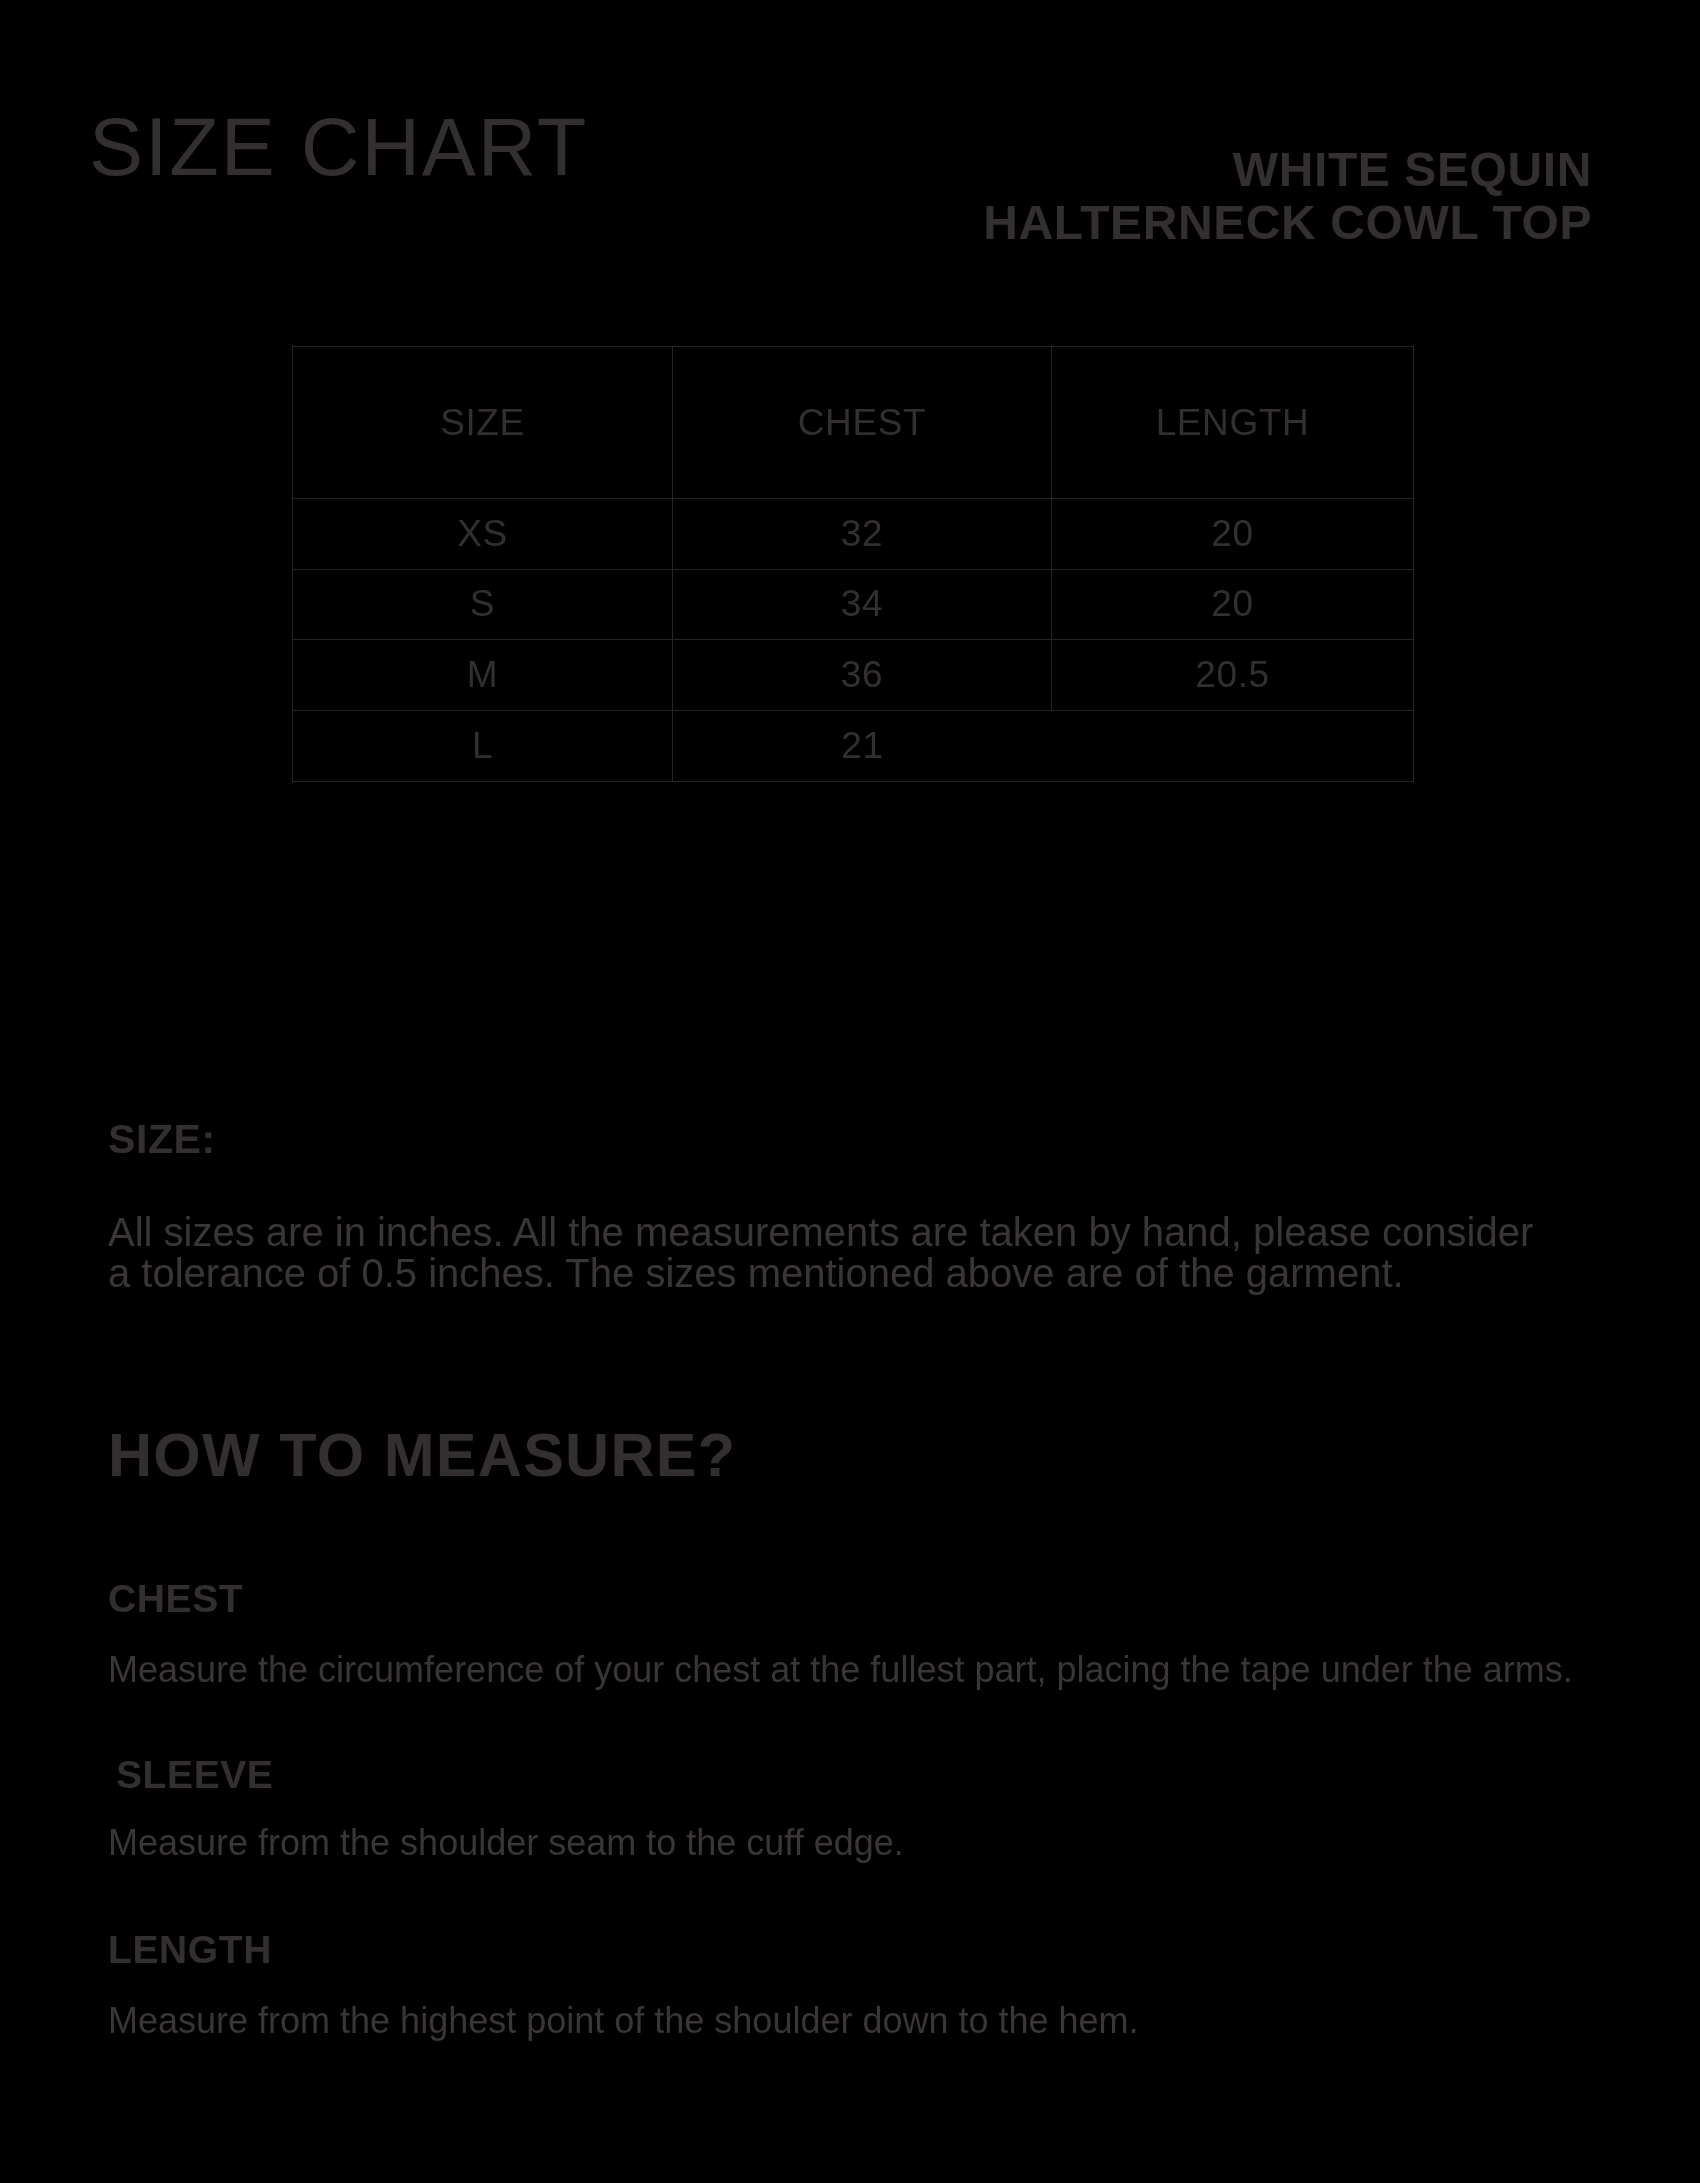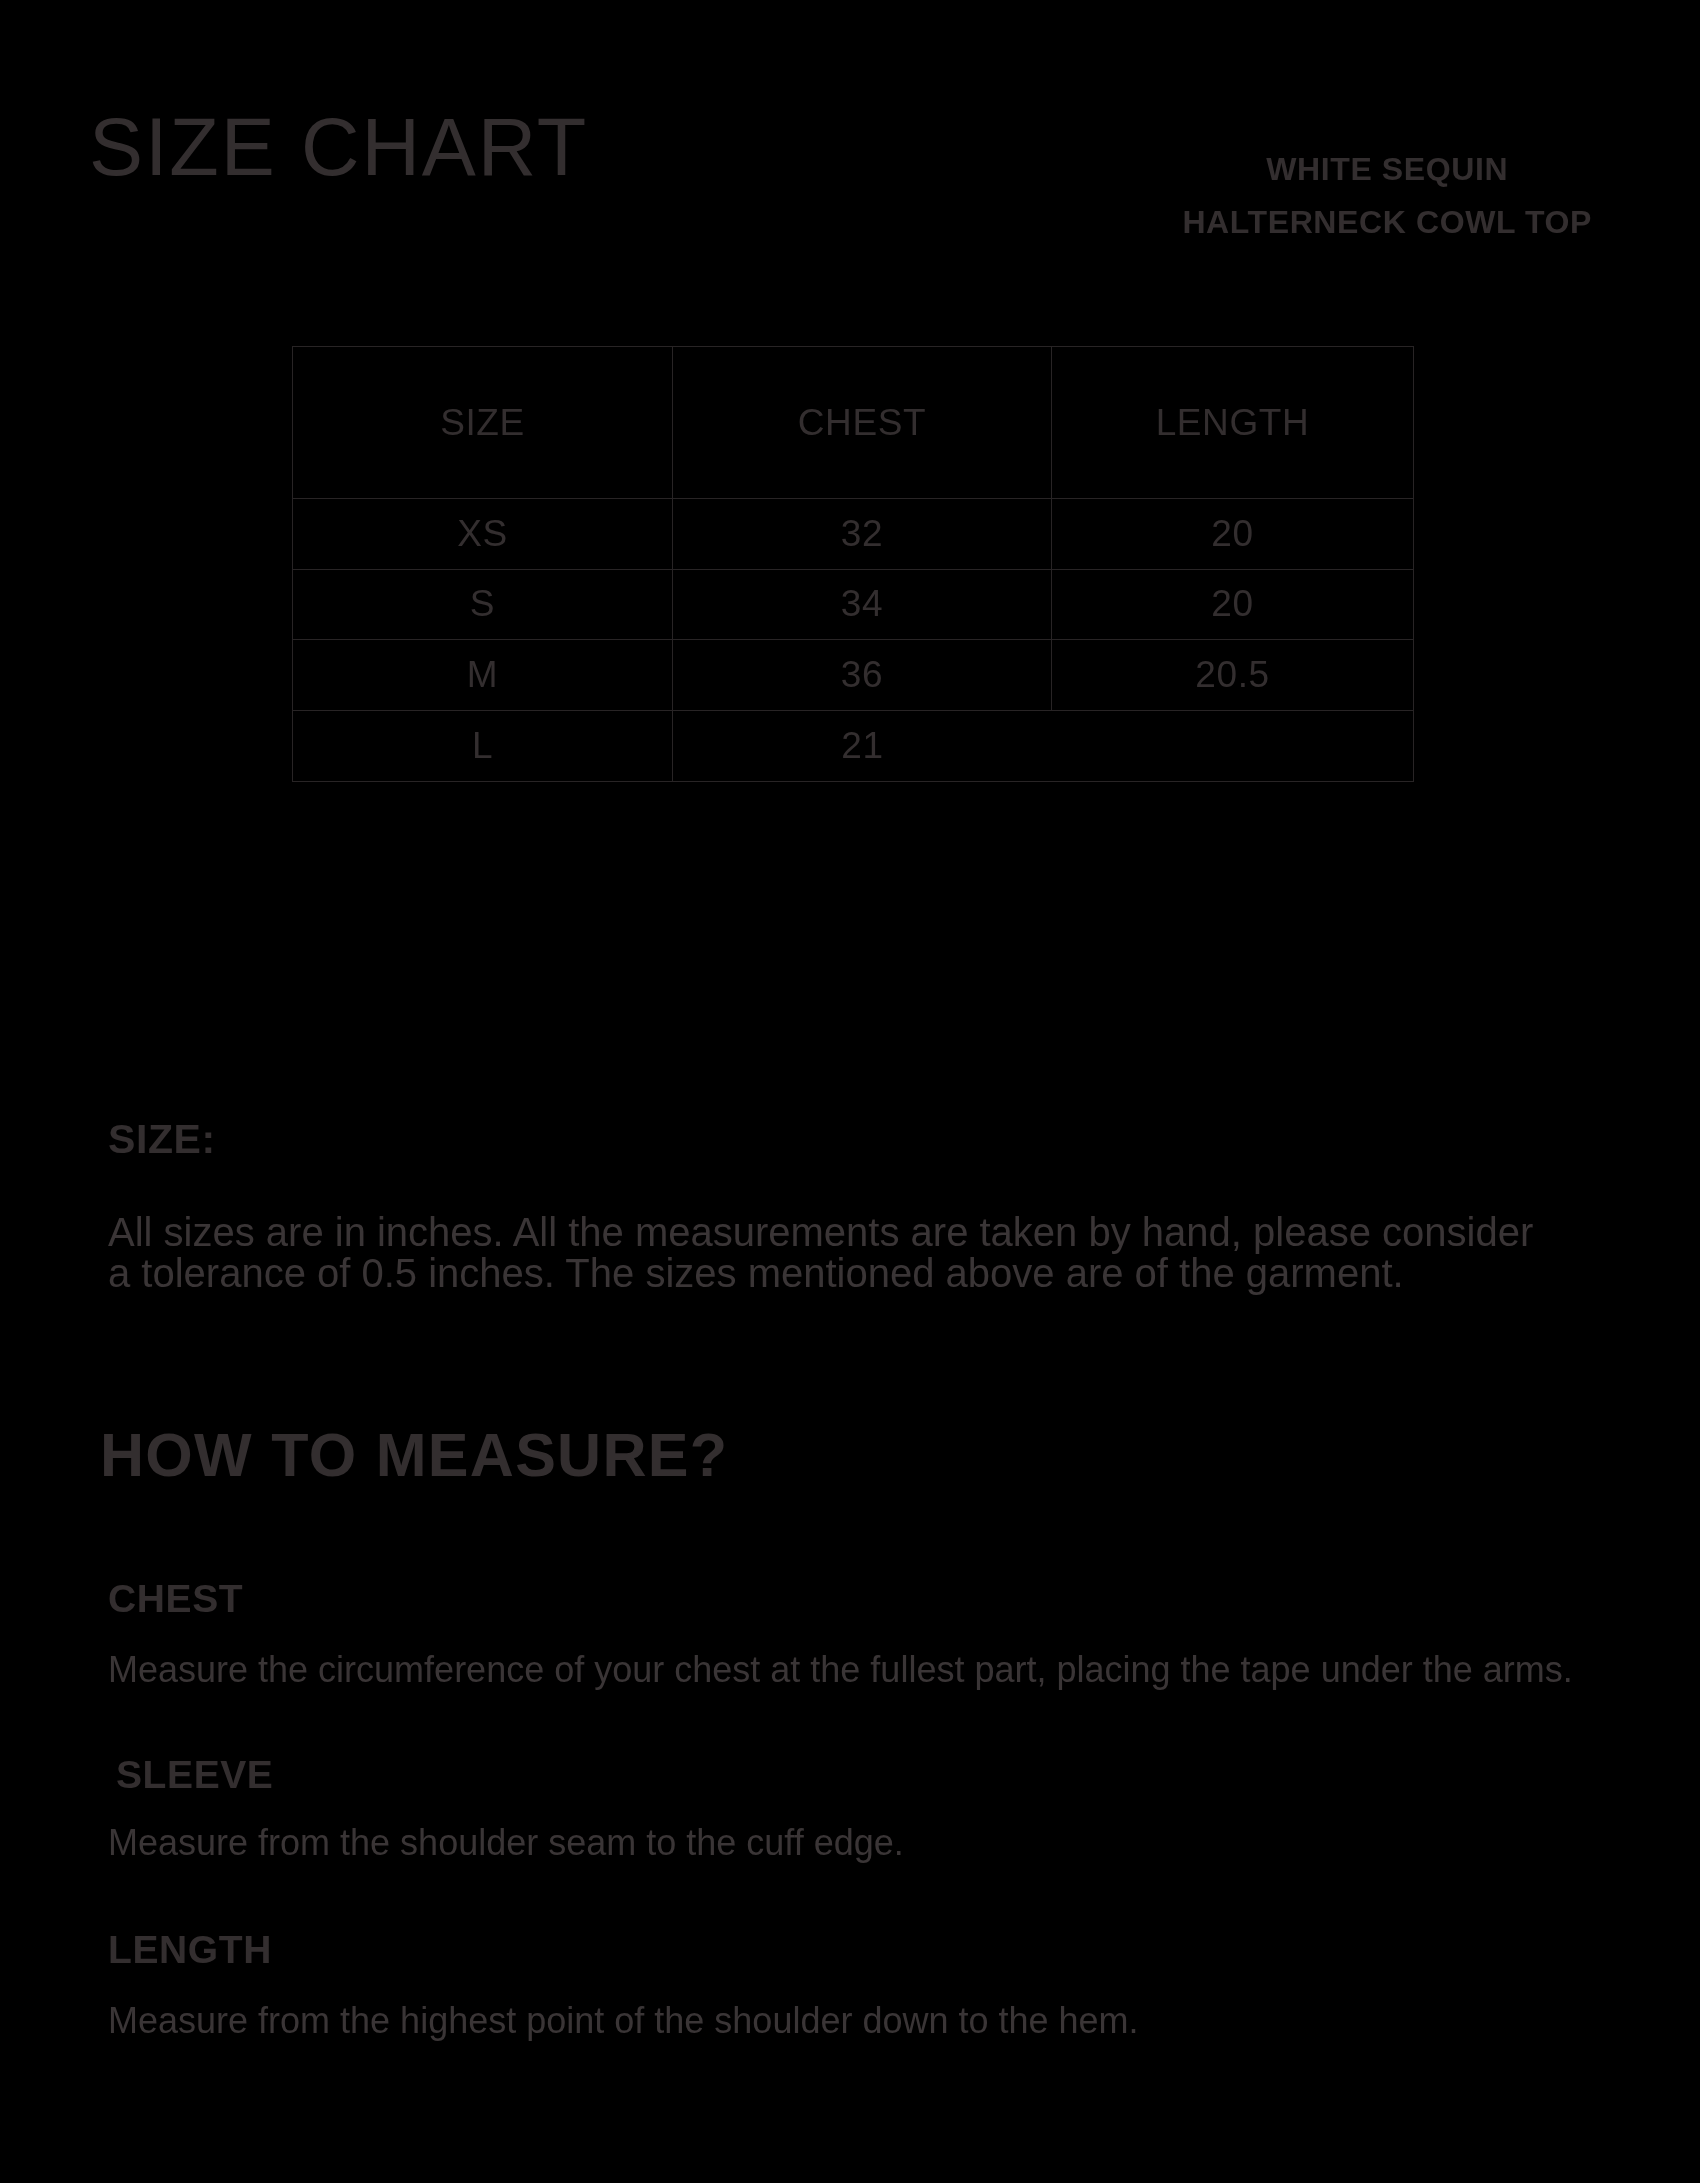--- a/index.html
+++ b/index.html
@@ -17,22 +17,22 @@
     color:var(--ink);
     overflow:hidden;
   }
   .page-title{
     position:absolute;left:89px;top:107px;
     font-size:81px;line-height:1;font-weight:400;letter-spacing:1.9px;
     color:var(--ink);
   }
   .product-name{
     position:absolute;right:108px;top:143px;
-    font-size:32px;line-height:53px;font-weight:600;letter-spacing:0.6px;
-    text-align:center;white-space:pre-line;
+    font-size:48px;line-height:53px;font-weight:600;letter-spacing:0.6px;
+    text-align:right;white-space:pre-line;
     color:var(--ink);
   }
   .size-table{
     position:absolute;left:292px;top:346px;
     width:1122px;height:436px;
     display:grid;
     grid-template-columns:380px 379px 1fr;
     grid-template-rows:152px repeat(4,1fr);
     border:1.3px solid var(--border);
     box-sizing:border-box;
@@ -49,21 +49,21 @@
   .note-heading{
     position:absolute;left:108px;top:1119px;
     font-size:41px;line-height:1;font-weight:700;letter-spacing:0.6px;
   }
   .note-body{
     position:absolute;left:108px;top:1212px;
     font-size:40px;line-height:41px;font-weight:400;
     white-space:pre-line;color:var(--ink-body);
   }
   .htm-heading{
-    position:absolute;left:100px;top:1425px;
+    position:absolute;left:108px;top:1425px;
     font-size:61px;line-height:1;font-weight:700;letter-spacing:1.3px;
   }
   .sec-title{
     position:absolute;left:108px;
     font-size:39px;line-height:1;font-weight:700;letter-spacing:0.6px;
   }
   .sec-desc{
     position:absolute;left:108px;
     font-size:36px;line-height:41px;font-weight:400;
     color:var(--ink-body);white-space:pre-line;

